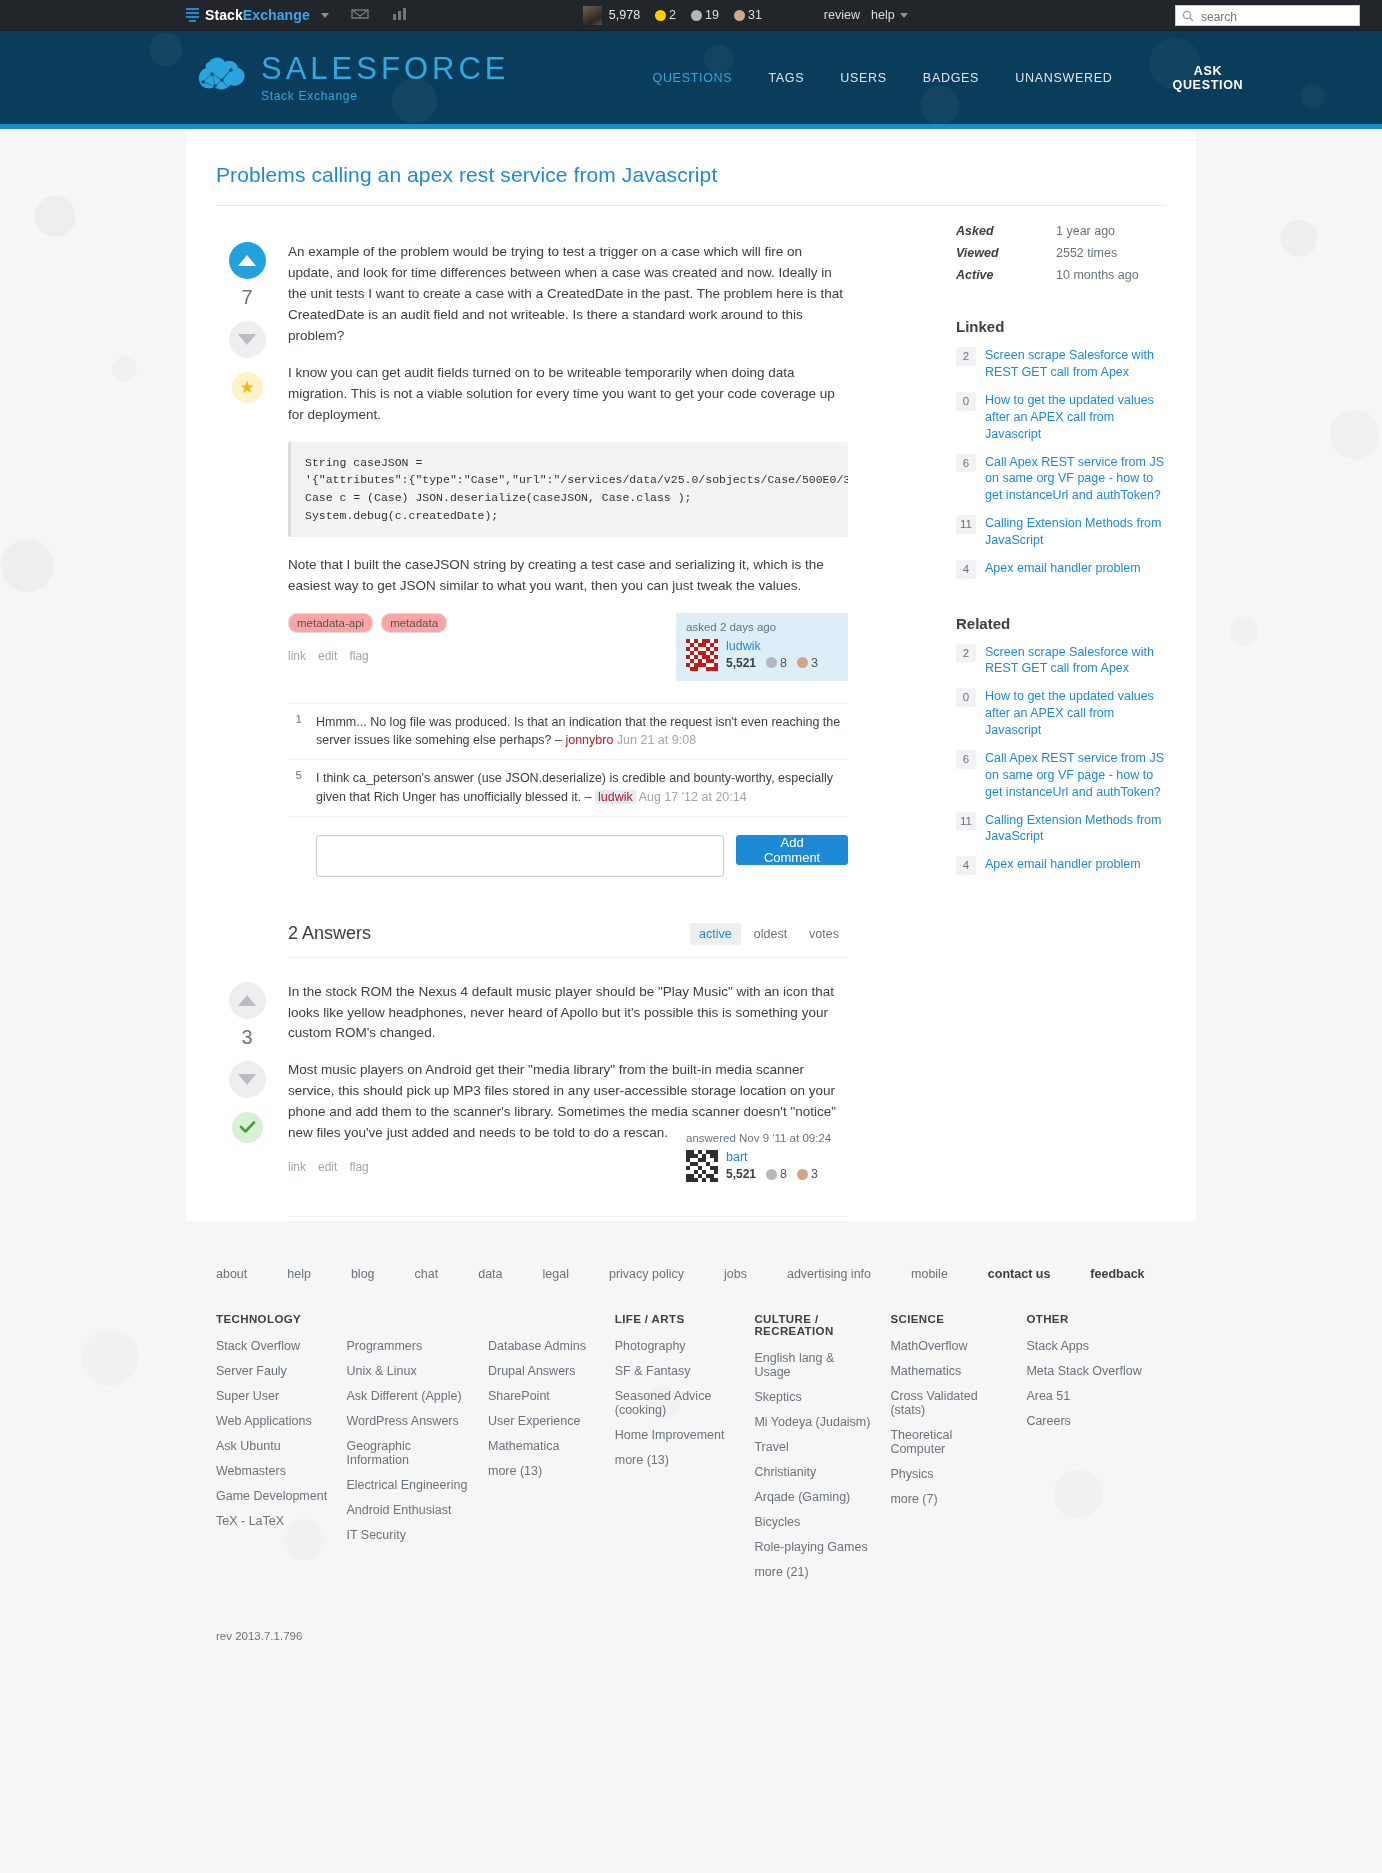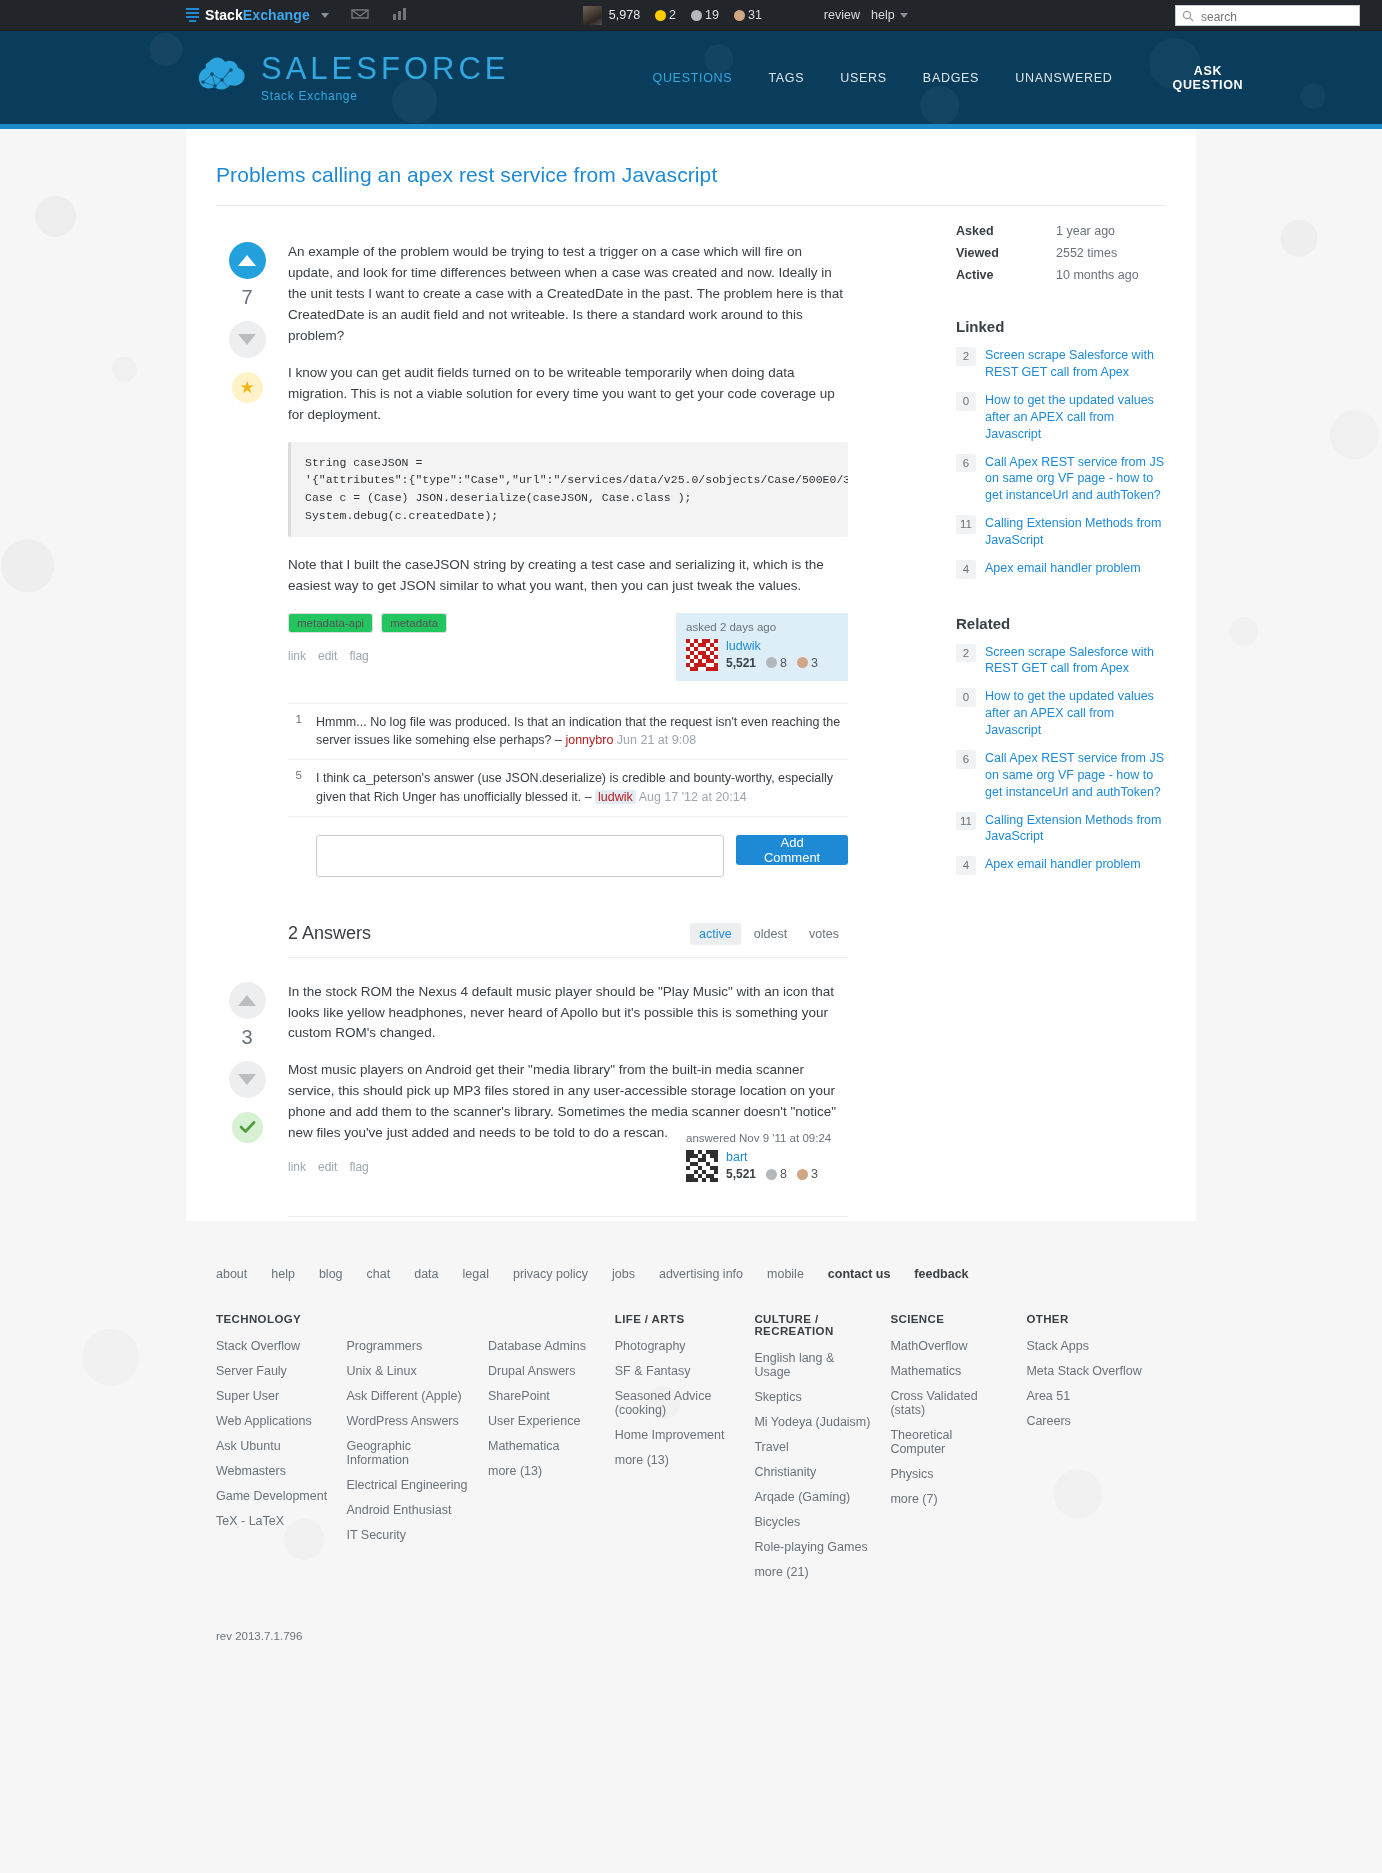--- a/index.html
+++ b/index.html
@@ -133,21 +133,21 @@
   .postbody { flex:1; padding-left:10px; max-width:570px; }
   .postbody p { margin:0 0 16px 0; line-height:1.55; font-size:13.5px; color:#3b4045; }
   pre.code {
     background:#f3f3f3; border-left:3px solid #dcdcdc; border-radius:2px;
     padding:12px 14px; margin:0 0 18px 0; overflow:hidden;
     font-family:"Liberation Mono","DejaVu Sans Mono",monospace; font-size:11.5px;
     line-height:1.55; color:#2f3337; white-space:pre;
   }
   .tags { margin-top:8px; display:flex; gap:8px; }
   .tag {
-    background:#22c55e; border:1px solid #dedede; border-radius:3px;
+    background:#fca5a5; border:1px solid #dedede; border-radius:9px;
     padding:3px 8px; font-size:11.5px; color:#555; cursor:pointer;
   }
   .postmeta-row { display:flex; align-items:flex-start; margin-top:16px; }
   .actions { display:flex; gap:12px; font-size:12px; color:#9fa6ac; }
   .actions span { cursor:pointer; }
   .usercard {
     background:#ddeef8; padding:8px 10px 10px 10px; width:172px;
     margin-left:auto; margin-top:-36px;
   }
   .usercard.plain { background:transparent; }
@@ -183,21 +183,21 @@
   .answers-title { font-size:18px; color:#3b4045; }
   .ans-tabs { margin-left:auto; display:flex; gap:4px; }
   .ans-tabs .t { font-size:12.5px; color:#6a737c; padding:4px 9px; border-radius:3px; cursor:pointer;}
   .ans-tabs .t.active { background:#eceeef; color:#1e8ad6; }
   .answer { display:flex; padding-top:24px; }
   .ans-sep { border-top:1px solid #eceeef; margin-top:24px; }
 
   
   .sidebar { width:210px; flex:0 0 210px; margin-left:30px; padding-top:4px; }
   .statgrid { display:grid; grid-template-columns:56px 1fr; row-gap:8px; }
-  .stat-k { font-size:12.5px; font-weight:bold; color:#3b4045; }
+  .stat-k { font-size:12.5px; font-weight:bold; color:#3b4045;font-style:italic; }
   .stat-v { font-size:12.5px; color:#6a737c;margin-left:44px; }
   .side-h { font-size:15px; font-weight:bold; color:#3b4045; margin:36px 0 12px; }
   .side-item { display:flex; gap:9px; margin-bottom:11px; align-items:flex-start; }
   .side-score {
     min-width:20px; text-align:center; background:#f1f2f3; color:#6a737c;
     font-size:11.5px; padding:1px 4px; border-radius:2px; line-height:1.45;
   }
   .side-link { font-size:12.5px; color:#1e8ad6; line-height:1.35; cursor:pointer; }
 
   .content-flex { display:flex; }
@@ -206,21 +206,21 @@
   .footer { background:#f6f6f6; padding:46px 0 0; position:relative; overflow:hidden;}
   .footer::before{
     content:""; position:absolute; inset:0;
     background:
       radial-gradient(circle at 8% 30%, rgba(0,0,0,.02) 0 28px, transparent 29px),
       radial-gradient(circle at 22% 70%, rgba(0,0,0,.018) 0 20px, transparent 21px),
       radial-gradient(circle at 48% 40%, rgba(0,0,0,.018) 0 16px, transparent 17px),
       radial-gradient(circle at 78% 60%, rgba(0,0,0,.02) 0 24px, transparent 25px);
   }
   .footer-inner { width:1010px; margin:0 auto; padding:0 30px; position:relative; z-index:2;}
-  .f-toplinks { display:flex; gap:24px; flex-wrap:wrap; margin-bottom:32px; }
+  .f-toplinks { display:flex; gap:40px; flex-wrap:wrap; margin-bottom:32px; }
   .f-toplinks a { color:#6a737c; font-size:12.5px; text-decoration:none; cursor:pointer;}
   .f-toplinks a.b { font-weight:bold; color:#3b4045; }
   .f-cols { display:flex; }
   .f-col { padding-right:18px; }
   .f-col.c1 { width:140px; } .f-col.c2 { width:152px; } .f-col.c3 { width:136px; }
   .f-col.c4 { width:150px; } .f-col.c5 { width:146px; } .f-col.c6 { width:146px; }
   .f-col.c7 { width:150px; }
   .f-head { font-size:11.5px; font-weight:bold; color:#3b4045; letter-spacing:.4px; margin-bottom:14px;}
   .f-col a { display:block; color:#6a737c; font-size:12.5px; margin-bottom:11px; text-decoration:none; cursor:pointer;}
   .f-legal { margin-top:36px; font-size:11.5px; color:#6a737c; line-height:1.9; padding-bottom:28px;}

